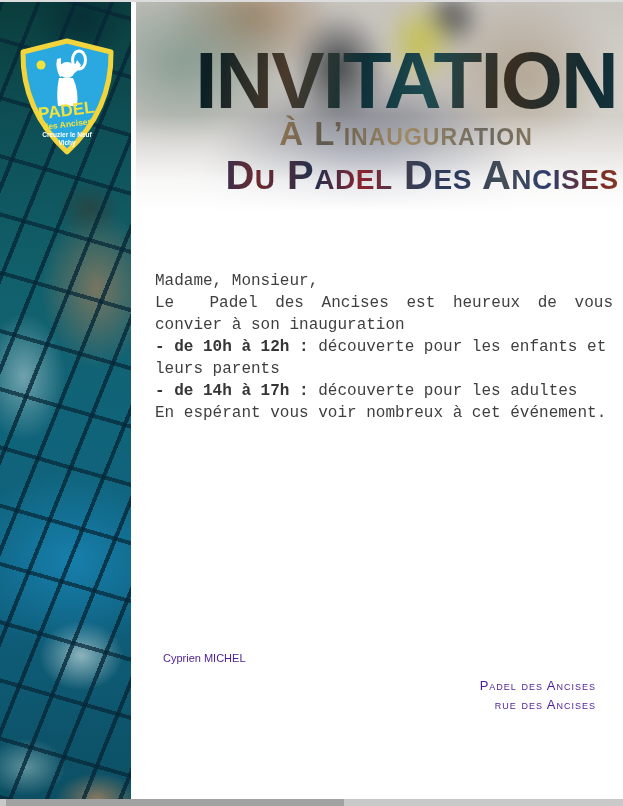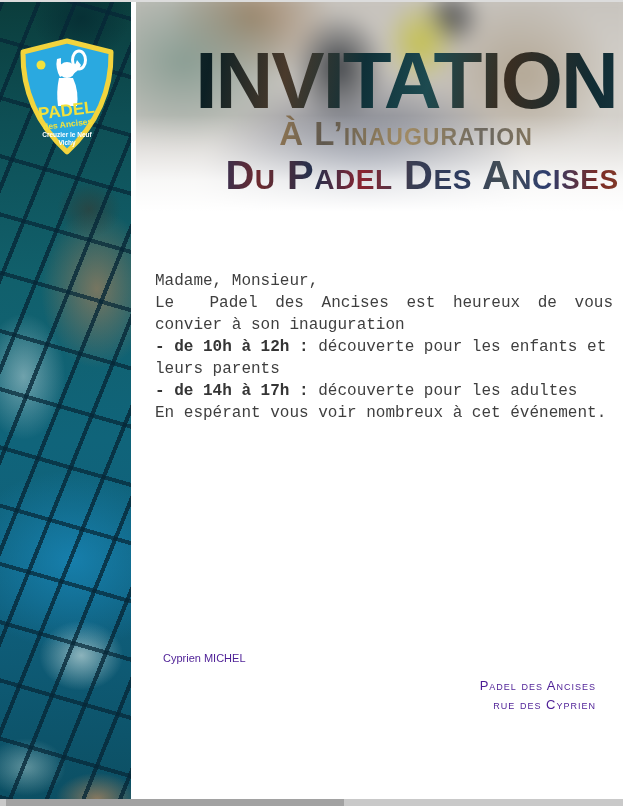--- a/index.html
+++ b/index.html
@@ -137,21 +137,21 @@
   <div class="letter">
     <p class="p-salut">Madame, Monsieur,</p>
     <p class="p-intro">Le&nbsp; Padel des Ancises est heureux de vous convier à son inauguration</p>
     <p class="p-s1"><b>- de 10h à 12h :</b><span> découverte pour les enfants et leurs parents</span></p>
     <p class="p-s2"><b>- de 14h à 17h :</b><span> découverte pour les adultes</span></p>
     <p class="p-close">En espérant vous voir nombreux à cet événement.</p>
   </div>
 
   <div class="contact">
     <div>Padel des Ancises</div>
-    <div>rue des Cyprien</div>
+    <div>rue des Ancises</div>
   </div>
 
   <div class="signature">Cyprien MICHEL</div>
 
   <div class="top-strip"></div>
 
   <div class="hscrollbar">
     <div class="thumb"></div>
   </div>
 

